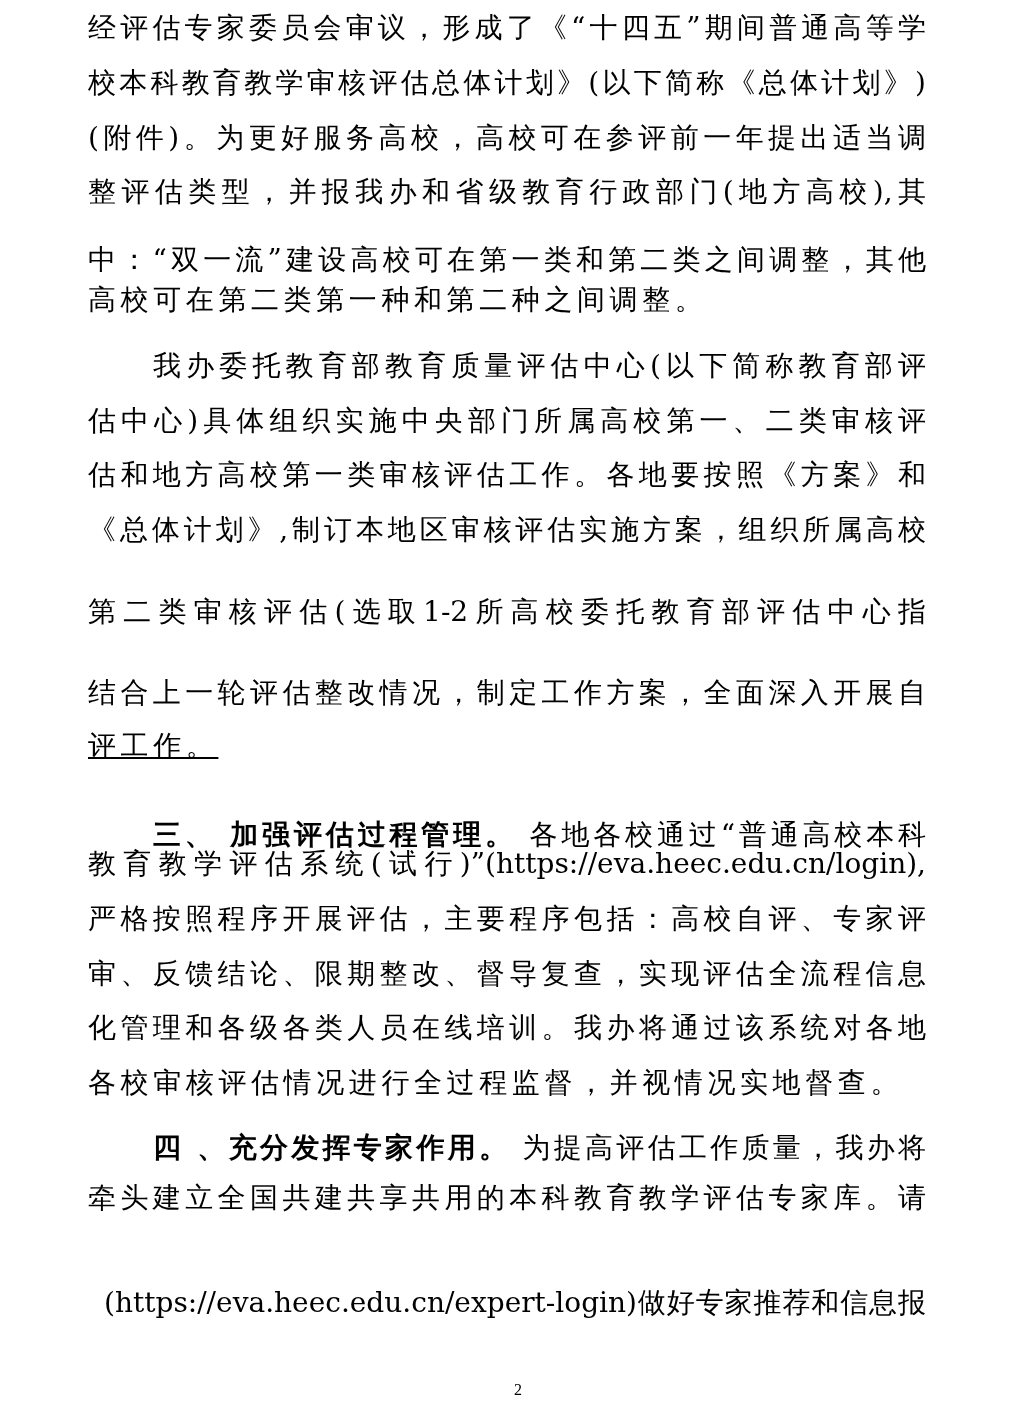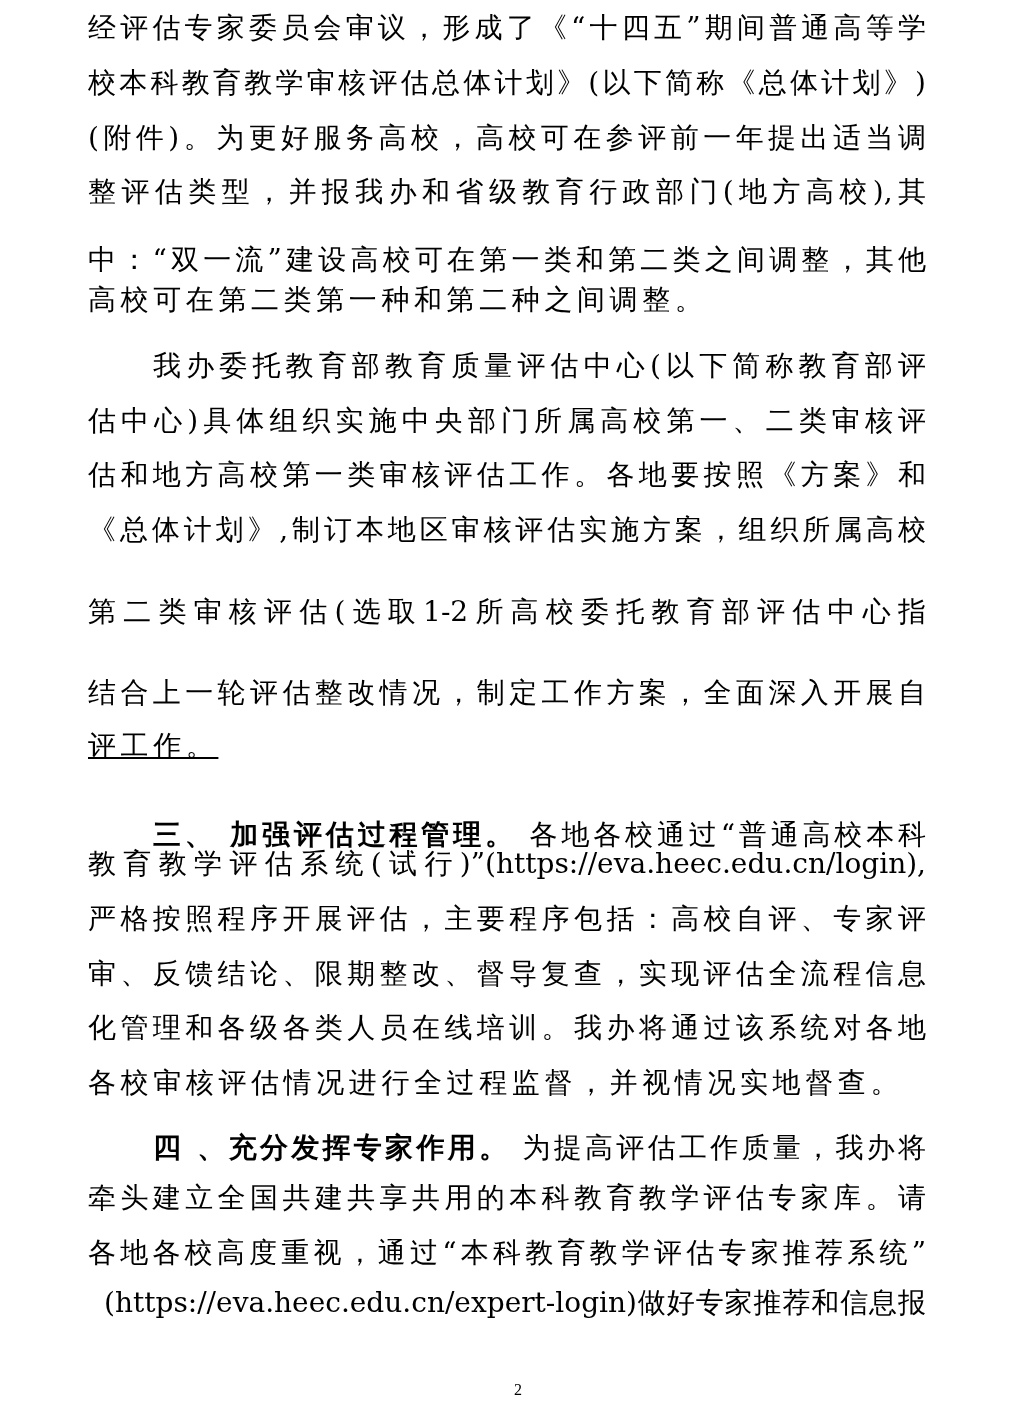--- a/index.html
+++ b/index.html
@@ -74,17 +74,16 @@
 
   <div class="line indent" style="top:815px;"><span class="bold">三、 加强评估过程管理。</span><span> 各地各校通过“普通高校本科</span></div>
   <div class="line" style="top:844px;">教育教学评估系统(试行)”(https://eva.heec.edu.cn/login),</div>
   <div class="line" style="top:899px;">严格按照程序开展评估，主要程序包括：高校自评、专家评</div>
   <div class="line" style="top:954px;">审、反馈结论、限期整改、督导复查，实现评估全流程信息</div>
   <div class="line" style="top:1008px;">化管理和各级各类人员在线培训。我办将通过该系统对各地</div>
   <div class="line last" style="top:1063px;">各校审核评估情况进行全过程监督，并视情况实地督查。</div>
 
   <div class="line indent" style="top:1122px;margin-top:6px;"><span class="bold">四 、充分发挥专家作用。</span><span> 为提高评估工作质量，我办将</span></div>
   <div class="line" style="top:1178px;">牵头建立全国共建共享共用的本科教育教学评估专家库。请</div>
-  <div class="line" style="top:1233px;">各地各校高度重视，通过“本科教育教学评估专家推荐系统”</div>
   <div class="line url-start" style="top:1283px;">(https://eva.heec.edu.cn/expert-login)做好专家推荐和信息报</div>
 
   <div class="page-number">2</div>
 </div>
 
 </body></html>

